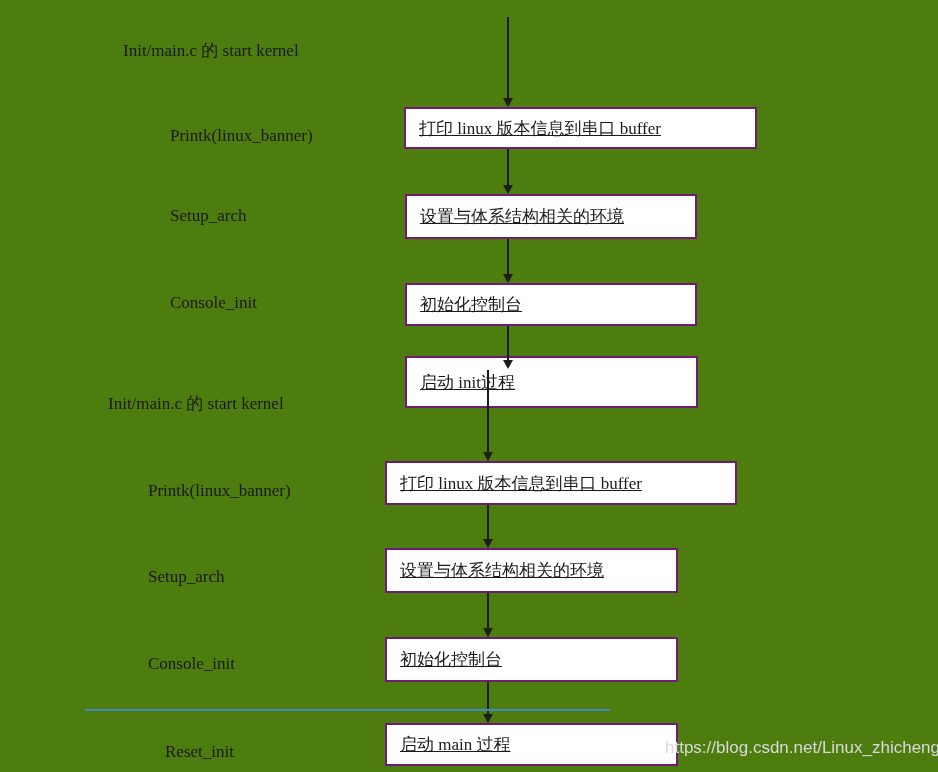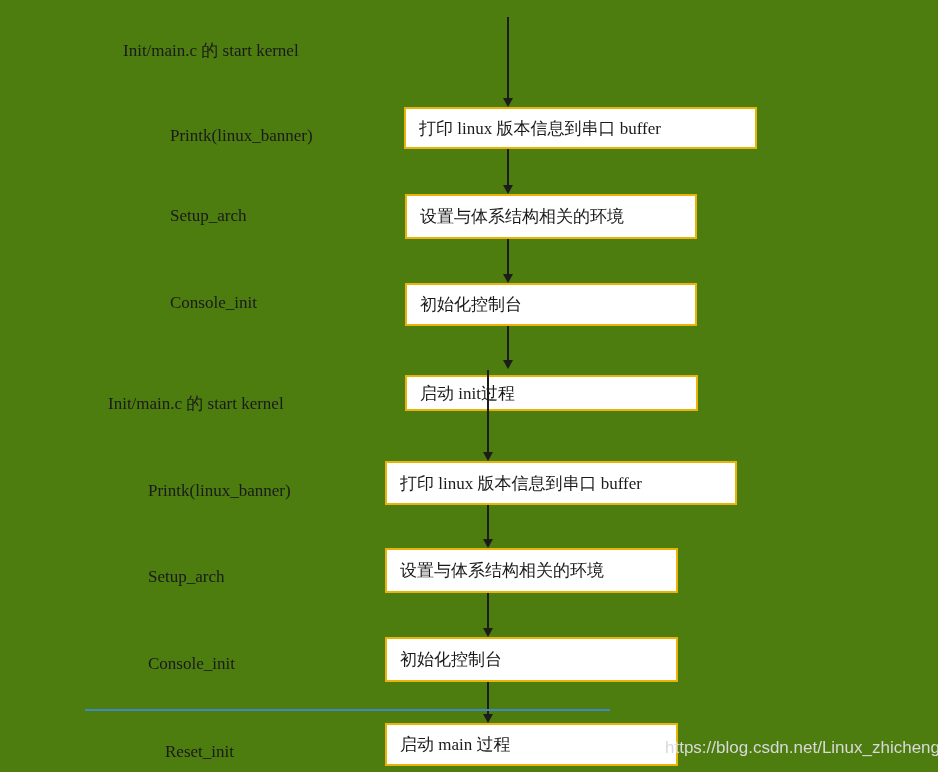--- a/index.html
+++ b/index.html
@@ -19,30 +19,30 @@
   .lbl4{left:170px;top:293px;}
   .lbl5{left:108px;top:392px;}
   .lbl6{left:148px;top:481px;}
   .lbl7{left:148px;top:567px;}
   .lbl8{left:148px;top:654px;}
   .lbl9{left:165px;top:742px;}
   
   .fbox{
     position:absolute;
     background:#ffffff;
-    border:2px solid #eab308;
+    border:2px solid #701a75;
     box-sizing:border-box;
     display:flex;align-items:center;
     padding-left:13px;
-    font-size:17px;white-space:nowrap;
+    font-size:17px;white-space:nowrap;text-decoration:underline;
   }
   .b1{left:404px;top:107px;width:353px;height:42px;}
   .b2{left:405px;top:194px;width:292px;height:45px;}
   .b3{left:405px;top:283px;width:292px;height:43px;}
-  .b4{left:405px;top:375px;width:293px;height:36px;}
+  .b4{left:405px;top:356px;width:293px;height:52px;}
   .b5{left:385px;top:461px;width:352px;height:44px;}
   .b6{left:385px;top:548px;width:293px;height:45px;}
   .b7{left:385px;top:637px;width:293px;height:45px;}
   .b8{left:385px;top:723px;width:293px;height:43px;}
   
   .arrow{position:absolute;width:10px;}
   .arrow .shaft{
     position:absolute;left:4px;top:0;bottom:8px;width:2px;background:#1c1c1c;
   }
   .arrow .head{

